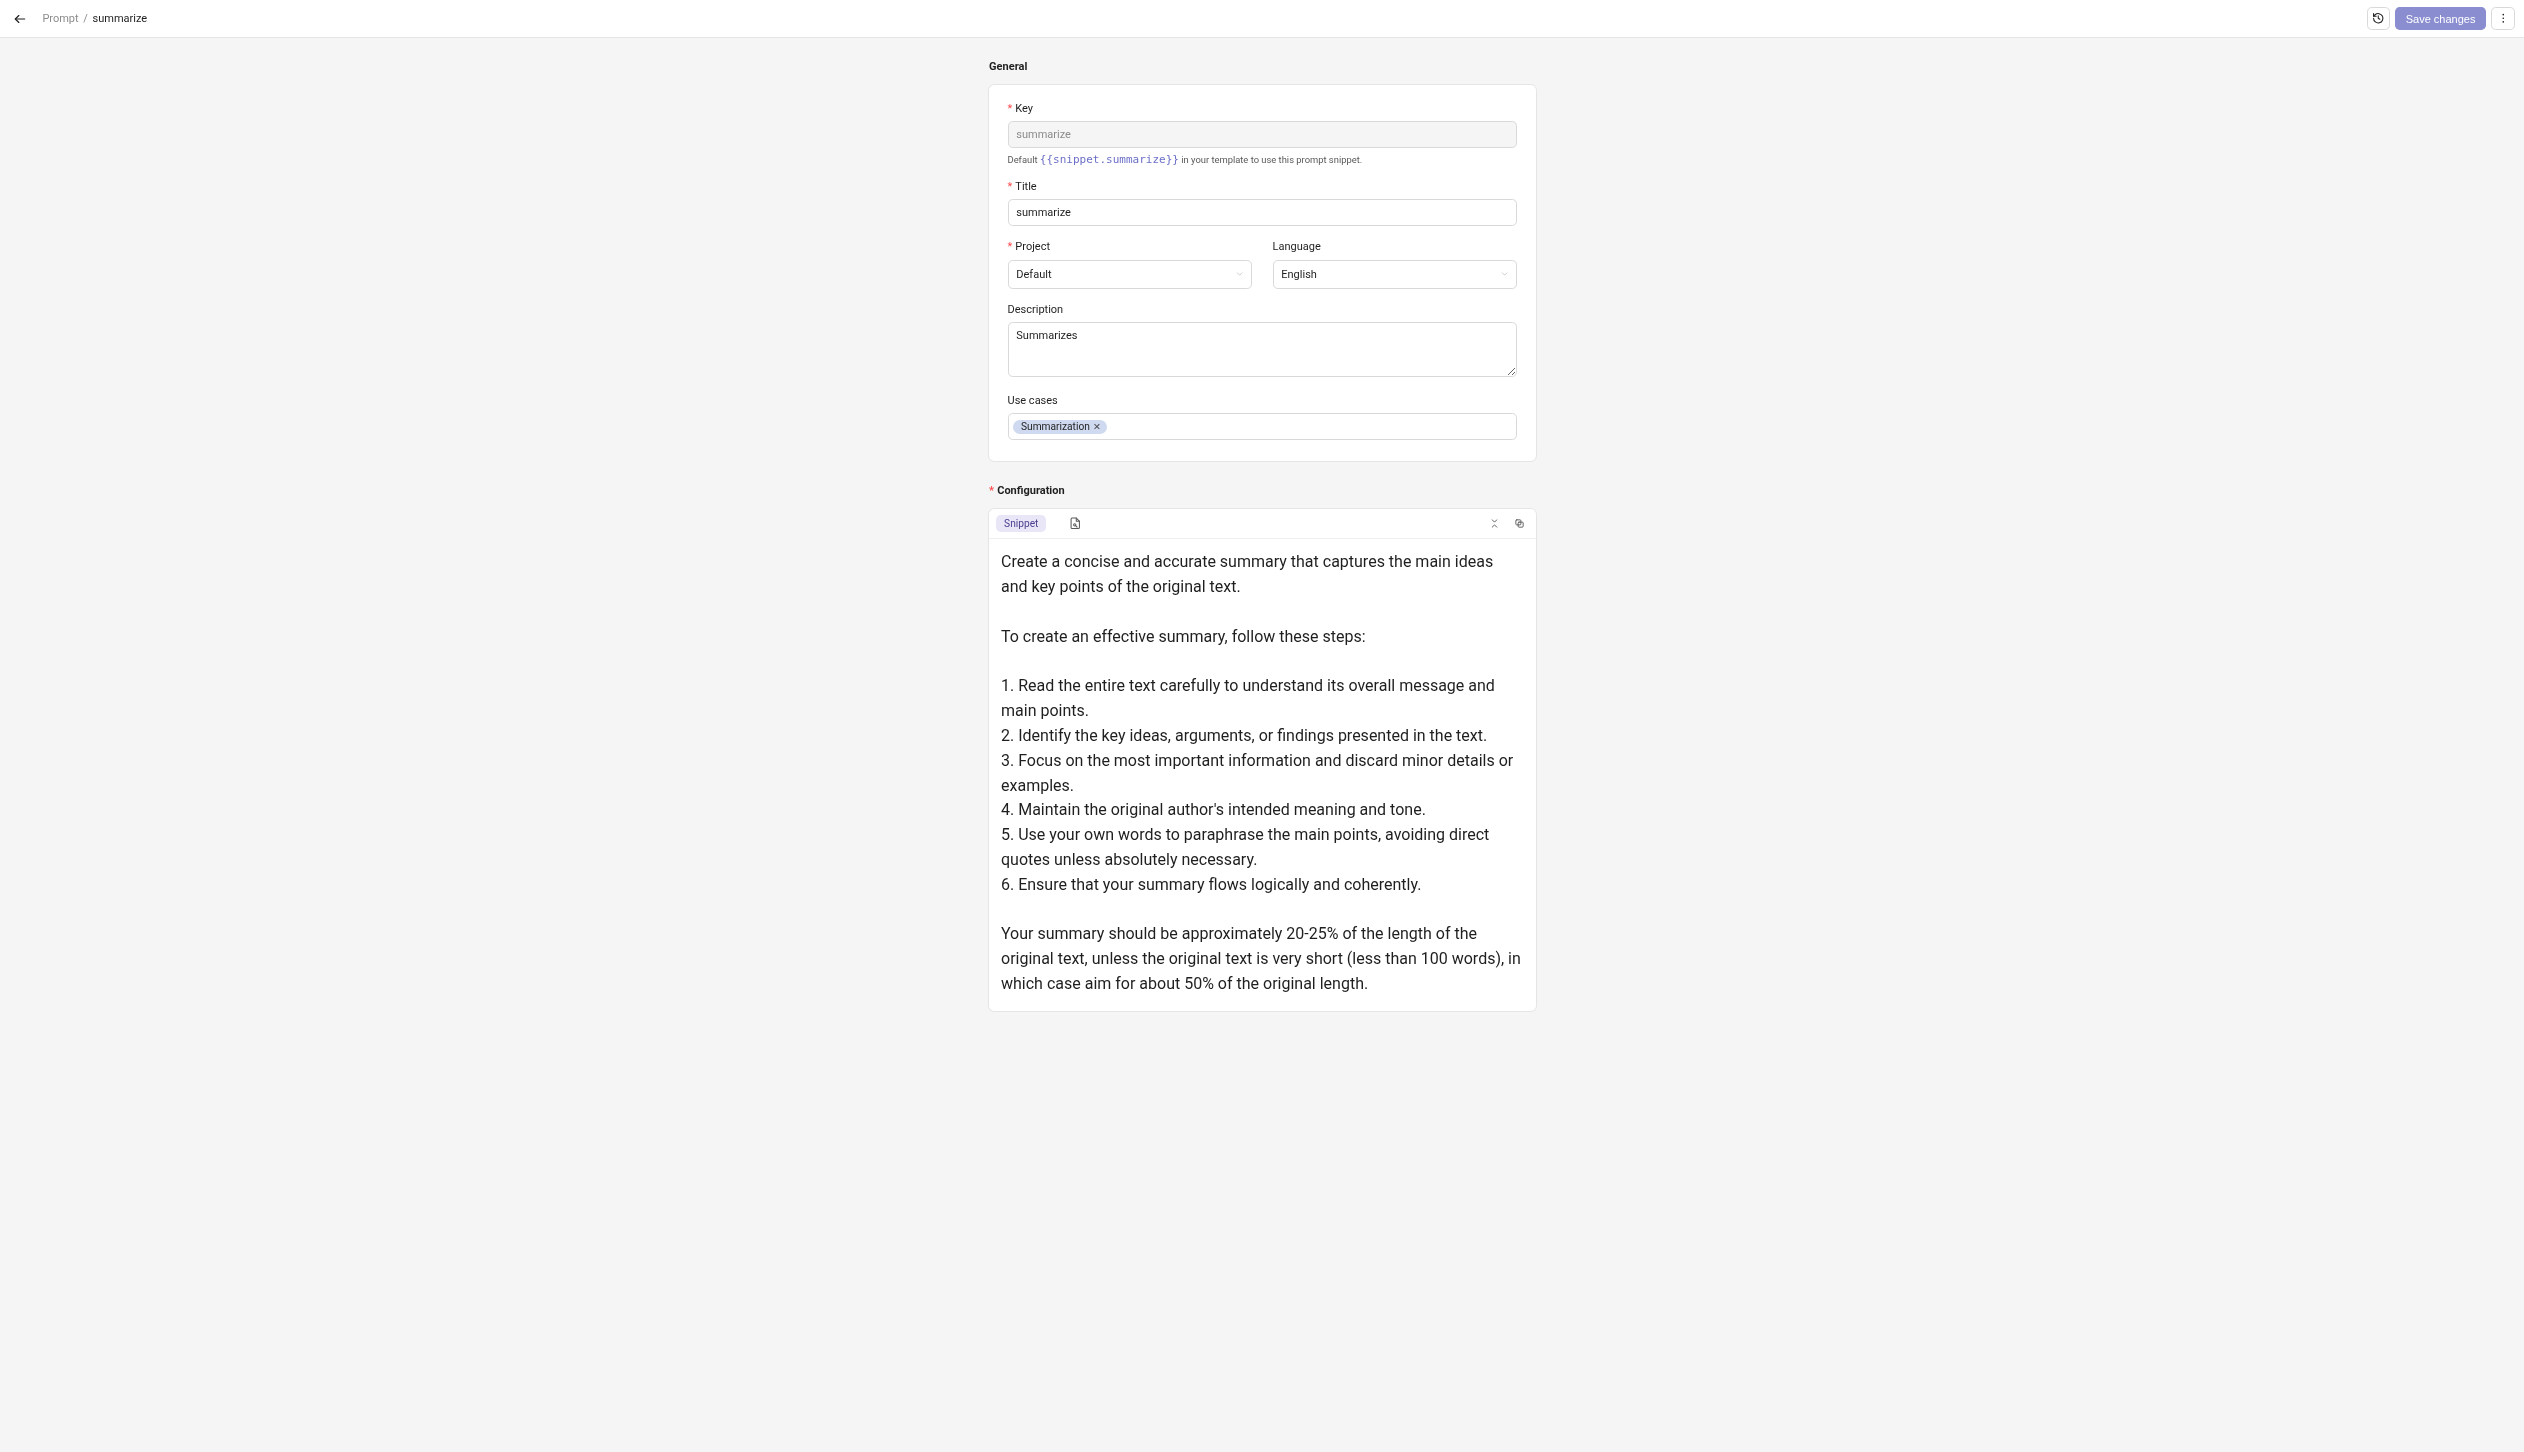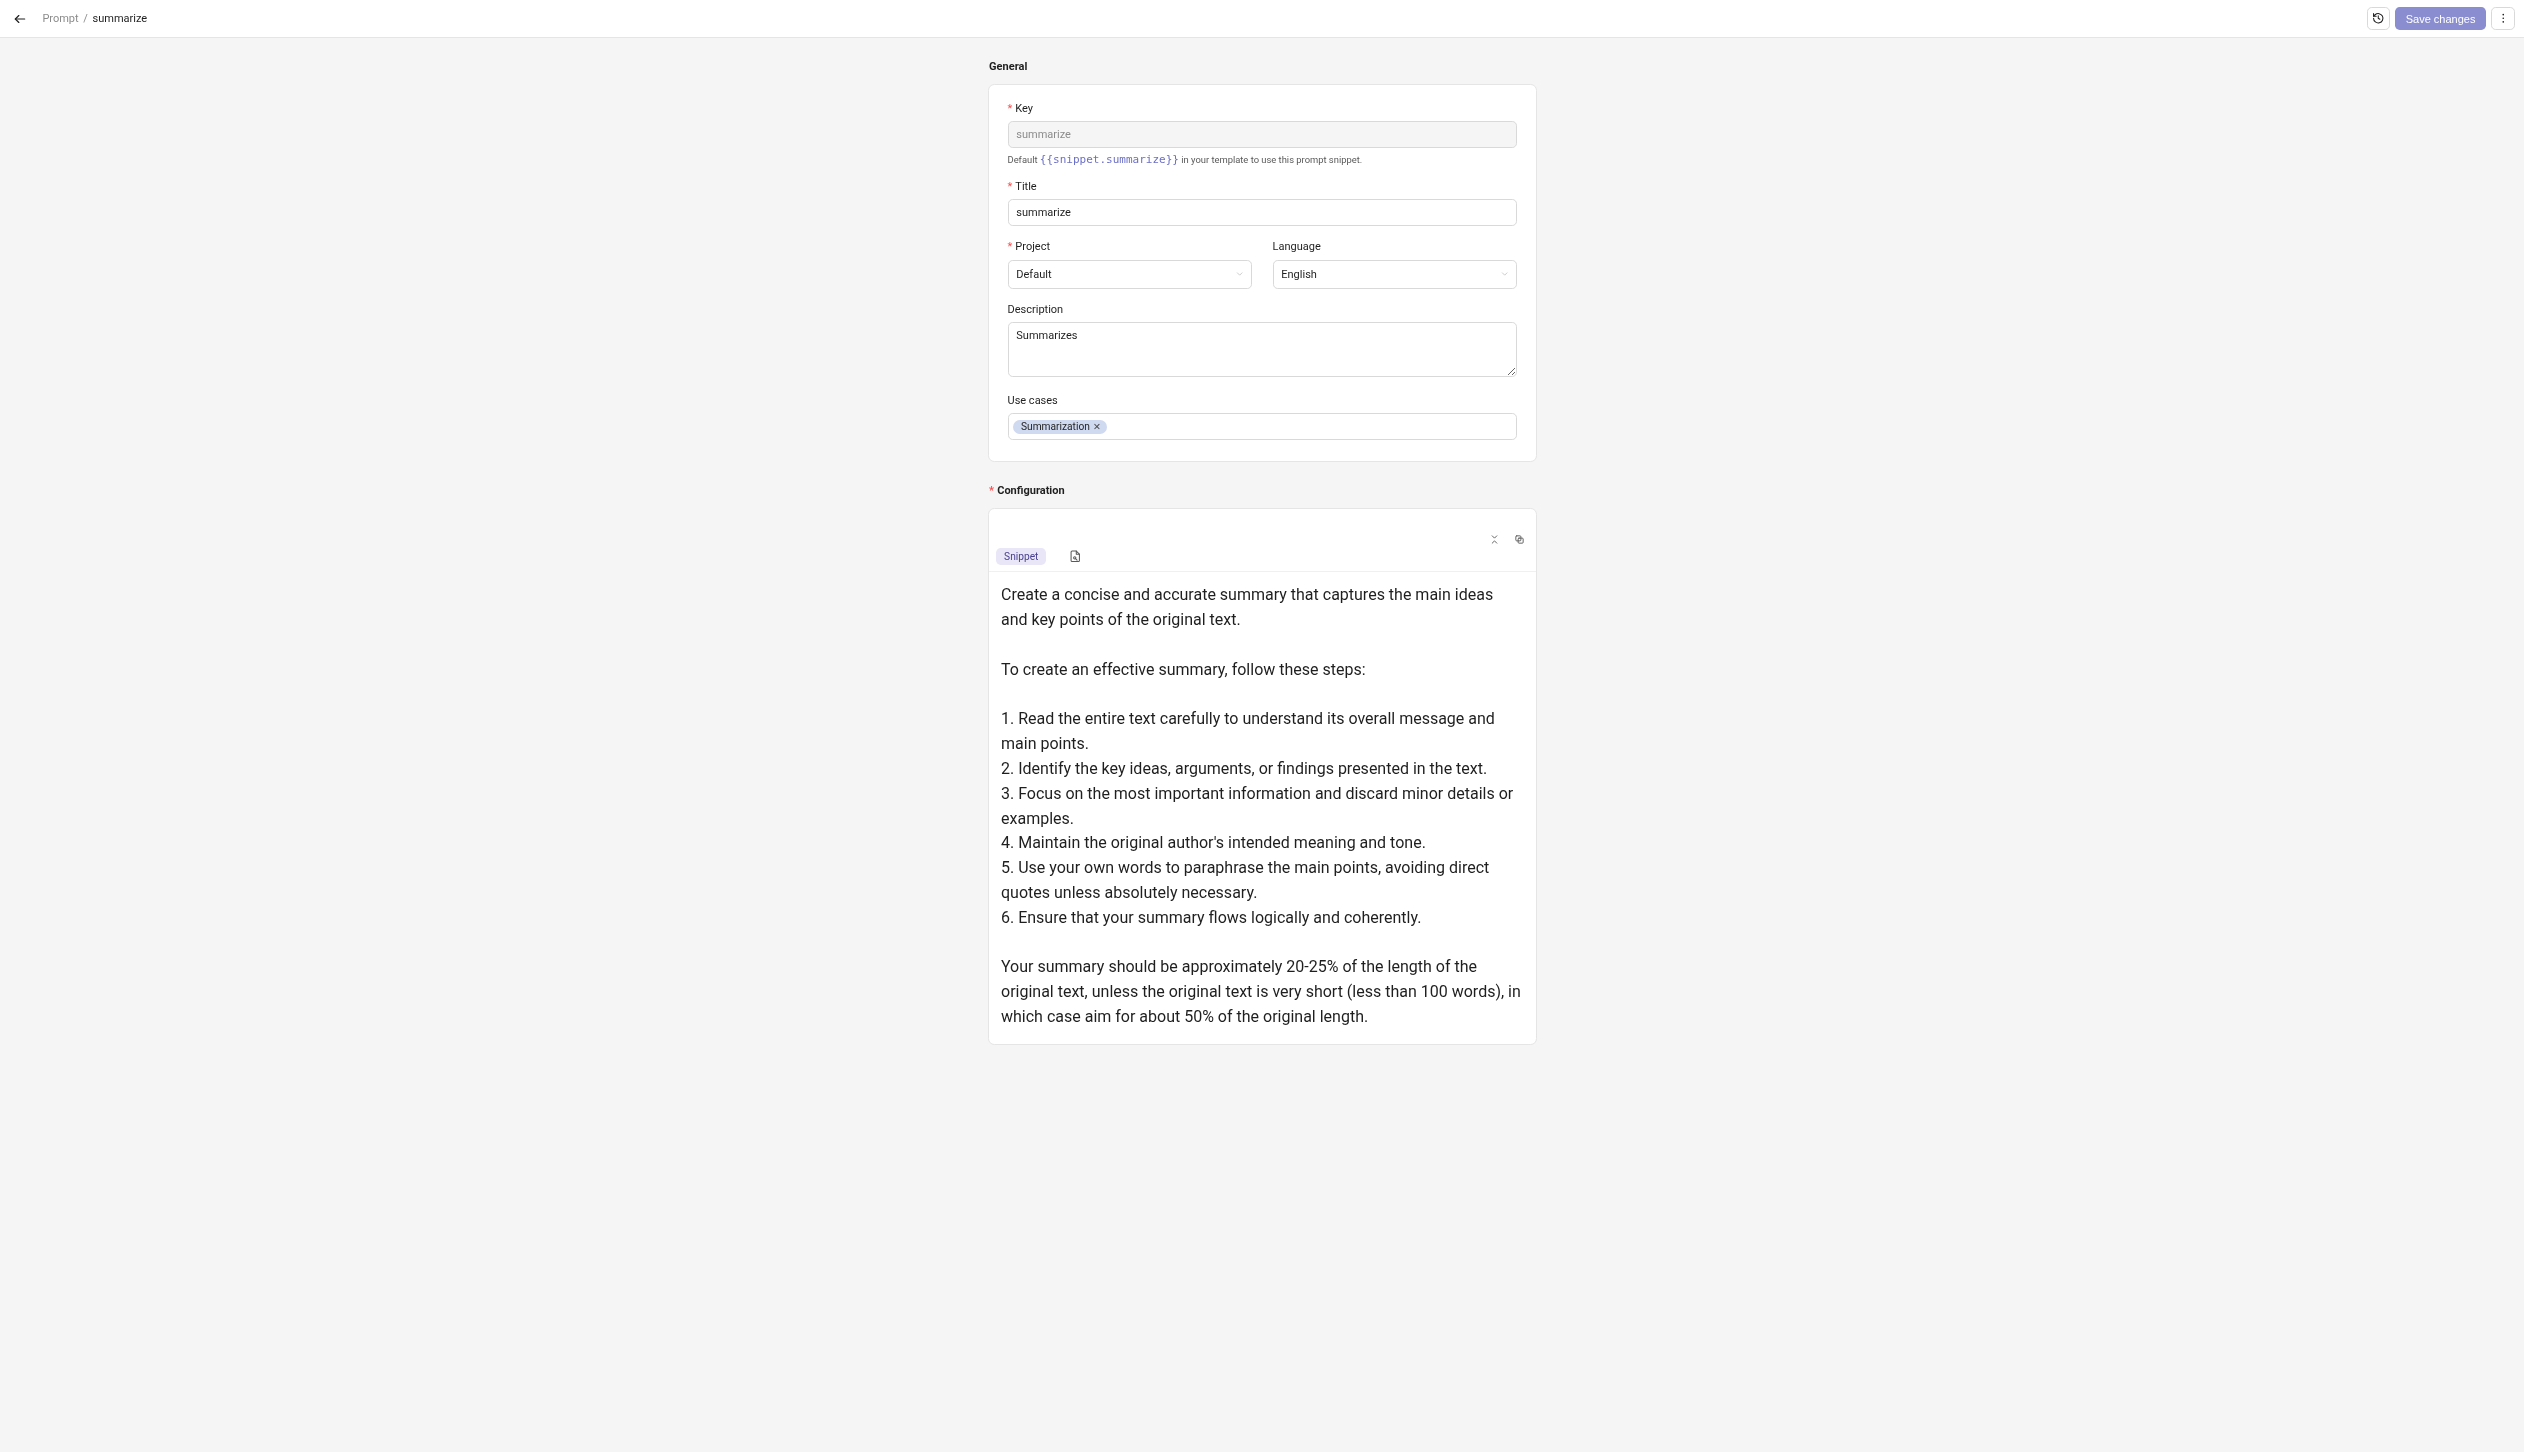--- a/index.html
+++ b/index.html
@@ -123,21 +123,21 @@
     font-family: ui-monospace, SFMono-Regular, Menlo, Consolas, monospace;
     color: #6b6fc7; font-size: 11px;
   }
 
   
   .config-toolbar {
     display: flex; align-items: center; justify-content: space-between;
     padding: 6.3px 7.8px;
     border-bottom: 0.8px solid #f0f0f0;
   }
-  .config-tb-left { display: flex; align-items: center; gap: 21px; margin-top: 33px; }
+  .config-tb-left { display: flex; align-items: center; gap: 21px; }
   .snippet-pill {
     background: #e9e7f7;
     color: #4a4090;
     border-radius: 4.7px;
     padding: 3.1px 7.8px;
     font-size: 10.2px;
   }
   .tb-icon {
     width: 15.7px; height: 15.7px;
     display: flex; align-items: center; justify-content: center;

